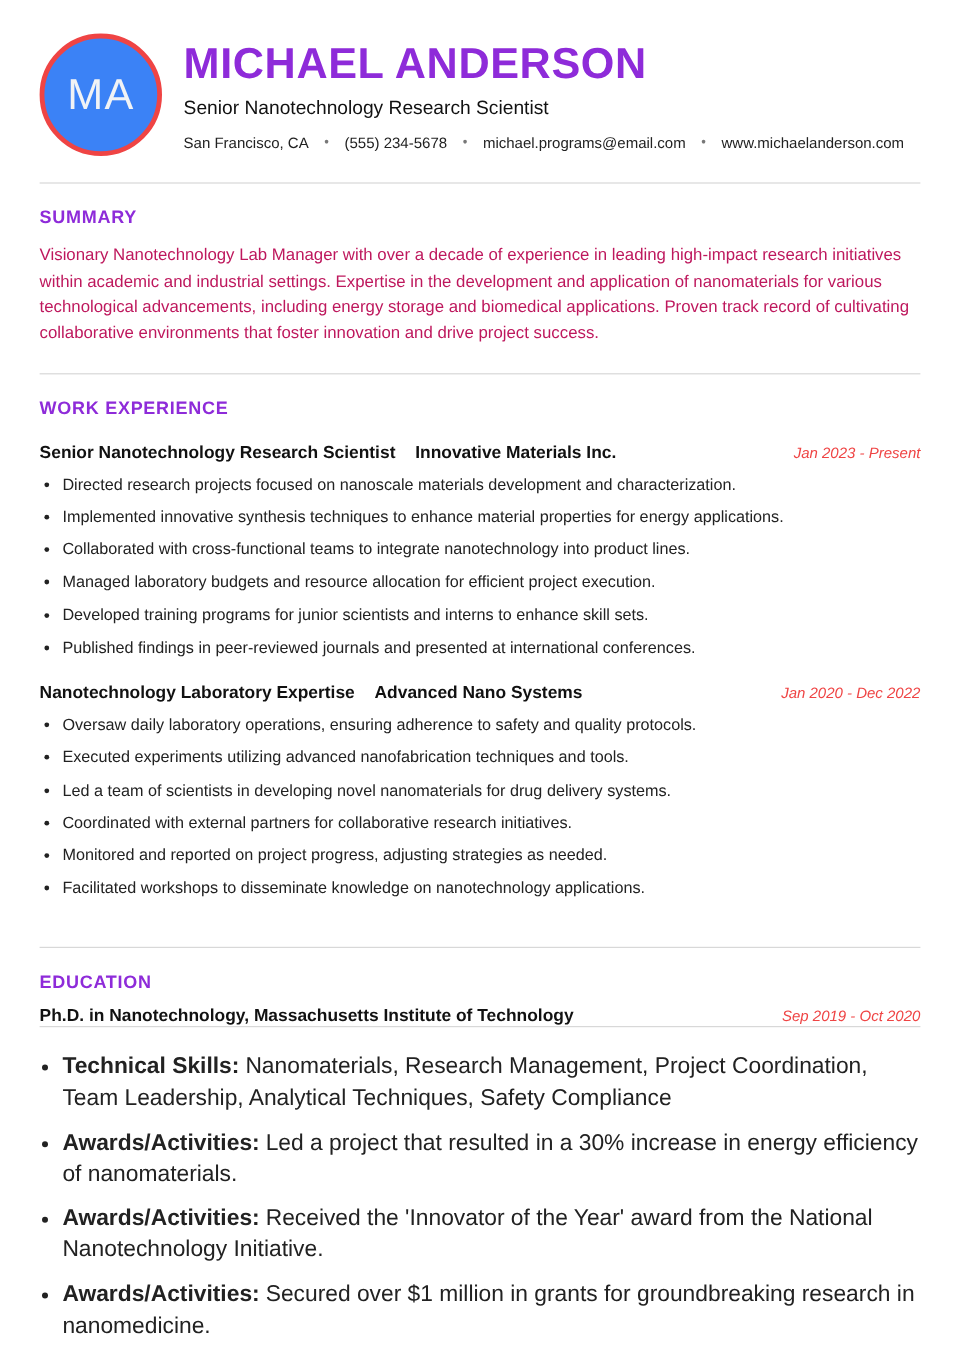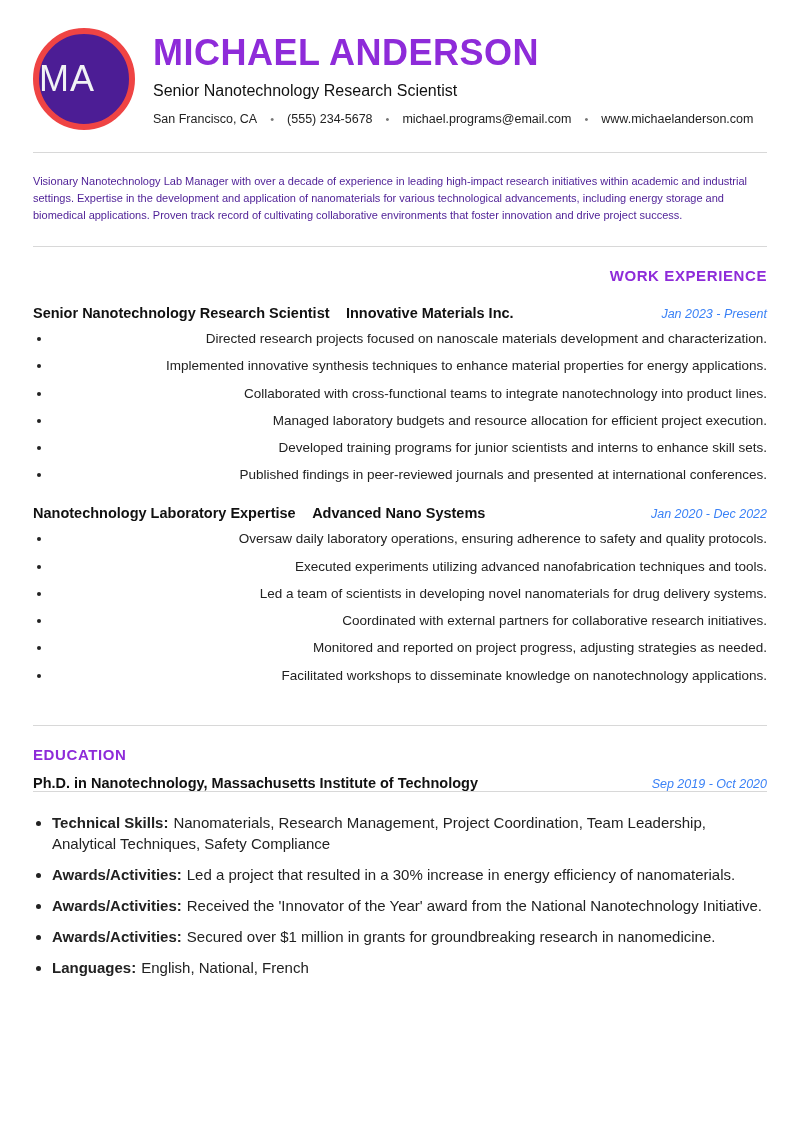--- a/index.html
+++ b/index.html
@@ -20,24 +20,25 @@
   .header {
     display: flex;
     align-items: center;
     gap: 18px;
     padding-bottom: 22px;
   }
   .avatar {
     width: 102px;
     height: 102px;
     border-radius: 50%;
-    background: #4c1d95;
-    border: 6px solid #ef4444;
+    background: #3b82f6;
+    border: 4px solid #ef4444;
     display: flex;
     align-items: center;
+    justify-content: center;
     flex: 0 0 auto;
   }
   .avatar-initials {
     color: #f1f3f5;
     font-size: 36px;
     font-weight: 400;
     letter-spacing: 1px;
   }
   .header-text { flex: 1; }
   .name {
@@ -74,23 +75,23 @@
   }
   .section { padding-top: 20px; }
   .section-heading {
     color: #8e2bd9;
     font-size: 15px;
     font-weight: 700;
     letter-spacing: 0.6px;
     margin-bottom: 12px;
   }
   .summary-text {
-    font-size: 11px;
+    font-size: 14px;
     line-height: 1.55;
-    color: #4c1d95;
+    color: #be185d;
     padding-bottom: 22px;
   }
 
   
   .job { margin-bottom: 14px; margin-top: 20px; }
   .job-header {
     display: flex;
     justify-content: space-between;
     align-items: baseline;
     margin-top: 14px;
@@ -103,55 +104,55 @@
   }
   .job-company {
     margin-left: 12px;
     font-size: 14.5px;
     font-weight: 700;
     color: #111;
   }
   .job-dates, .edu-dates {
     font-size: 12.5px;
     font-style: italic;
-    color: #3b82f6;
+    color: #ef4444;
     white-space: nowrap;
   }
   ul.bullets {
     list-style: disc;
     padding-left: 19px;
     margin-bottom: 6px;
   }
   ul.bullets li {
     font-size: 13.5px;
     color: #222;
     line-height: 1.35;
     margin-bottom: 9px;
   }
-  .work-section { padding-bottom: 26px; text-align: right; }
+  .work-section { padding-bottom: 26px; }
 
   
   .edu-row {
     display: flex;
     justify-content: space-between;
     align-items: baseline;
   }
   .edu-degree {
     font-size: 14.5px;
     font-weight: 700;
     color: #111;
   }
 
   
   ul.add-list {
     list-style: disc;
     padding-left: 19px;
   }
   ul.add-list li {
-    font-size: 15px;
+    font-size: 19px;
     color: #222;
     line-height: 1.4;
     margin-bottom: 10px;
   }
   .add-label {
     font-weight: 700;
     margin-right: 5px;
   }
 </style>
 </head>
@@ -173,20 +174,21 @@
         <span class="contact-sep">•</span>
         <span class="contact-item">michael.programs@email.com</span>
         <span class="contact-sep">•</span>
         <span class="contact-item">www.michaelanderson.com</span>
       </div>
     </div>
   </div>
 
   <hr class="rule">
   <div class="section">
+    <div class="section-heading">SUMMARY</div>
     <div class="summary-text">Visionary Nanotechnology Lab Manager with over a decade of experience in leading high-impact research initiatives within academic and industrial settings. Expertise in the development and application of nanomaterials for various technological advancements, including energy storage and biomedical applications. Proven track record of cultivating collaborative environments that foster innovation and drive project success.</div>
   </div>
 
   <hr class="rule">
   <div class="section work-section">
     <div class="section-heading">WORK EXPERIENCE</div>
 
     <div class="job">
       <div class="job-header">
         <div>

